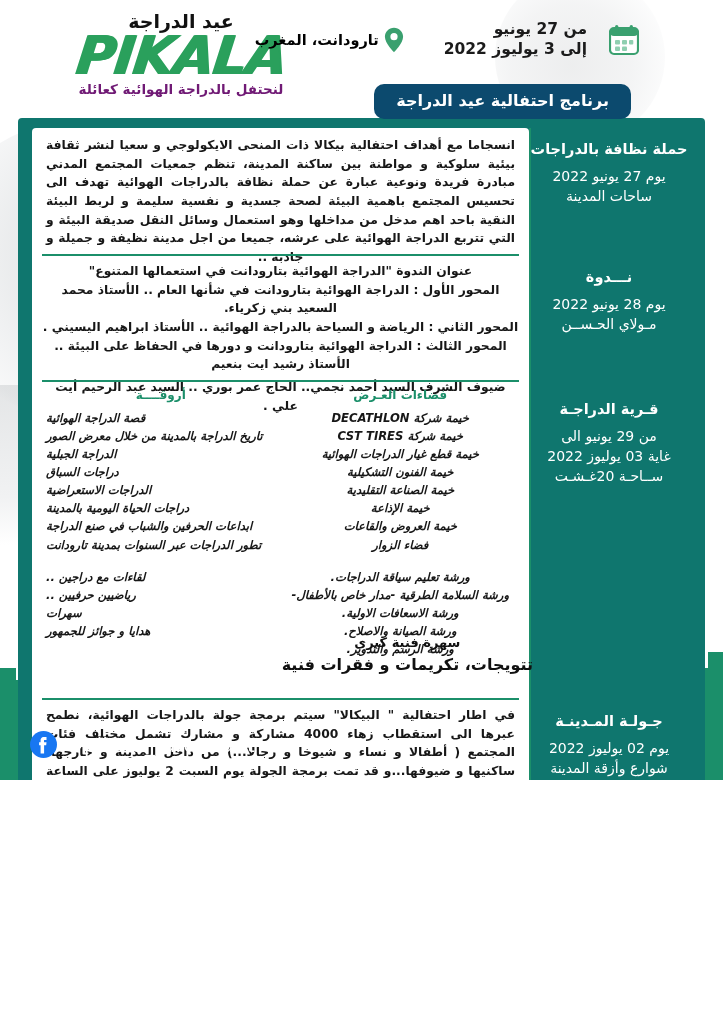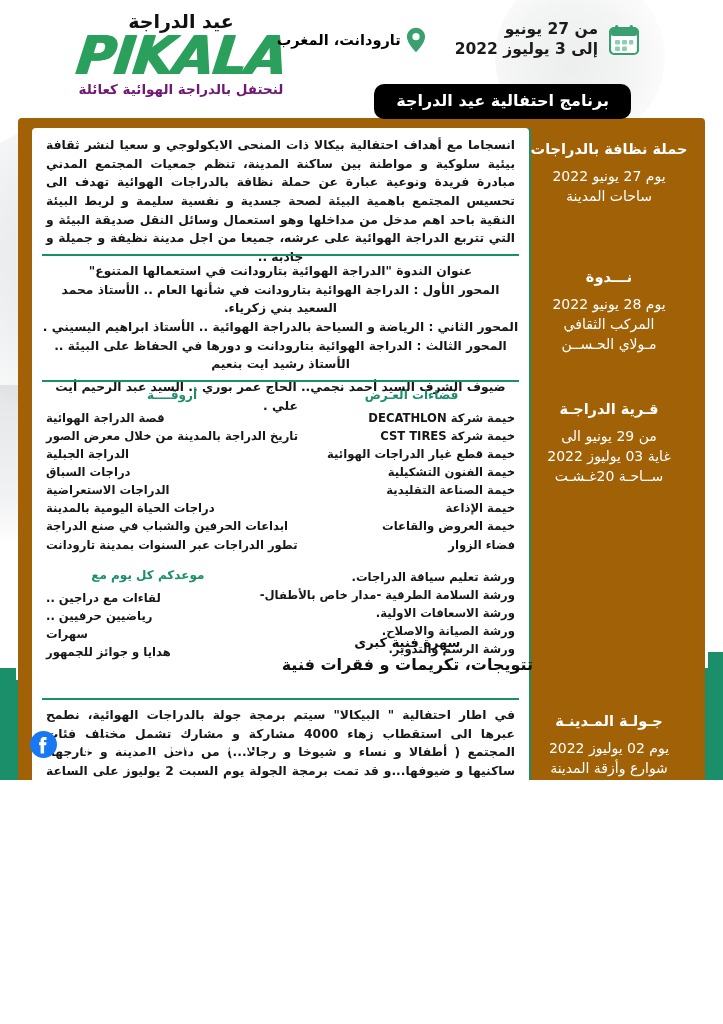--- a/index.html
+++ b/index.html
@@ -97,21 +97,21 @@
     letter-spacing: -0.2px;
   }
 
   
   .head-meta {
     position: absolute;
     right: 84px;
     top: 20px;
     display: flex;
     align-items: center;
-    gap: 11px;
+    gap: 22px;
     direction: rtl;
   }
   .cal-icon { width: 30px; height: 32px; flex: none; }
   .date-lines {
     font-size: 15.5px;
     font-weight: 700;
     color: #1b1b1b;
     line-height: 1.28;
     text-align: right;
     white-space: nowrap;
@@ -128,35 +128,35 @@
     font-weight: 700;
     color: #000000;
     white-space: nowrap;
   }
 
   
   .program-pill {
     position: absolute;
     right: 92px;
     top: 84px;
-    background: #000000;
+    background: #0c4a6e;
     color: #fff;
     font-size: 16px;
     font-weight: 700;
     padding: 7px 22px 9px 22px;
     border-radius: 10px;
     white-space: nowrap;
     z-index: 6;
   }
 
   
   .frame {
     position: relative;
     margin: 0 18px;
-    background: #a16207;
+    background: #0f766e;
     border-radius: 4px;
     overflow: hidden;
     z-index: 3;
     height: 872px;
   }
 
   
   .card {
     position: absolute;
     top: 10px;
@@ -247,22 +247,23 @@
   }
   .col ul { list-style: none; }
   .col li {
     font-size: 11.6px;
     font-weight: 700;
     color: #171717;
     line-height: 1.56;
     text-align: left;
     direction: rtl;
     white-space: nowrap;
-  }
-  .col.col-right li { text-align: right; }
+    font-style: italic;
+  }
+  .col.col-right li { text-align: center; }
   .col.col-left li  { text-align: left; }
 
   
   .bottom-deco {
     position: absolute;
     left: 0; right: 0; bottom: 0;
     height: 250px;
     z-index: 2;
     pointer-events: none;
   }
@@ -394,21 +395,20 @@
           <div class="col col-right">
             <ul>
               <li>ورشة تعليم سياقة الدراجات.</li>
               <li>ورشة السلامة الطرقية -مدار خاص بالأطفال-</li>
               <li>ورشة الاسعافات الاولية.</li>
               <li>ورشة الصيانة والاصلاح.</li>
               <li>ورشة الرسم والتدوير.</li>
             </ul>
           </div>
           <div class="col col-left">
-            <div class="col-head">موعدكم كل يوم مع</div>
             <ul>
               <li>لقاءات مع دراجين ..</li>
               <li>رياضيين  حرفيين ..</li>
               <li>سهرات</li>
               <li>هدايا و جوائز للجمهور</li>
             </ul>
           </div>
         </div>
 
         <div class="para" style="top:578px; right:14px; left:14px;">في اطار احتفالية " البيكالا" سيتم برمجة جولة بالدراجات الهوائية، نطمح عبرها الى استقطاب زهاء 4000 مشاركة و مشارك تشمل مختلف فئات المجتمع ( أطفالا و نساء و شيوخا و رجالا...) من داخل المدينة و خارجها، ساكنيها و  ضيوفها...و قد تمت برمجة الجولة يوم السبت 2 يوليوز على الساعة 11:00 صباحا. حيث ستكون الانطلاقة من امام قصر السلام. لذا يرجى حضور المشاركين للتعرف على تعليمات الجولة وتسلم ملصقات المشاركة.. نشير ان الجولة ستمر عبر مدار  يبتدئ من قصر السلام و يشمل باب السلسلة، ساحة تالمقلات  مرورا باسراك اكفاي و باب الخميس انتهاءا  بساحة بياب الحجر و يتخللها نقاط تنشيط تعرض خلالها لوحات فولكلورية.</div>
@@ -427,21 +427,20 @@
       <div class="label-meta">
         <div>يوم 27 يونيو 2022</div>
         <div>ساحات المدينة</div>
       </div>
     </div>
 
     <div class="label-col" style="top:150px;">
       <div class="label-title">نـــدوة</div>
       <div class="label-meta">
         <div>يوم 28 يونيو 2022</div>
-        <div>المركب الثقافي</div>
         <div>مـولاي الحـســن</div>
       </div>
     </div>
 
     <div class="label-col" style="top:282px;">
       <div class="label-title">قـرية الدراجـة</div>
       <div class="label-meta">
         <div>من 29 يونيو الى</div>
         <div>غاية 03 يوليوز 2022</div>
         <div>ســاحـة 20غـشـت</div>

